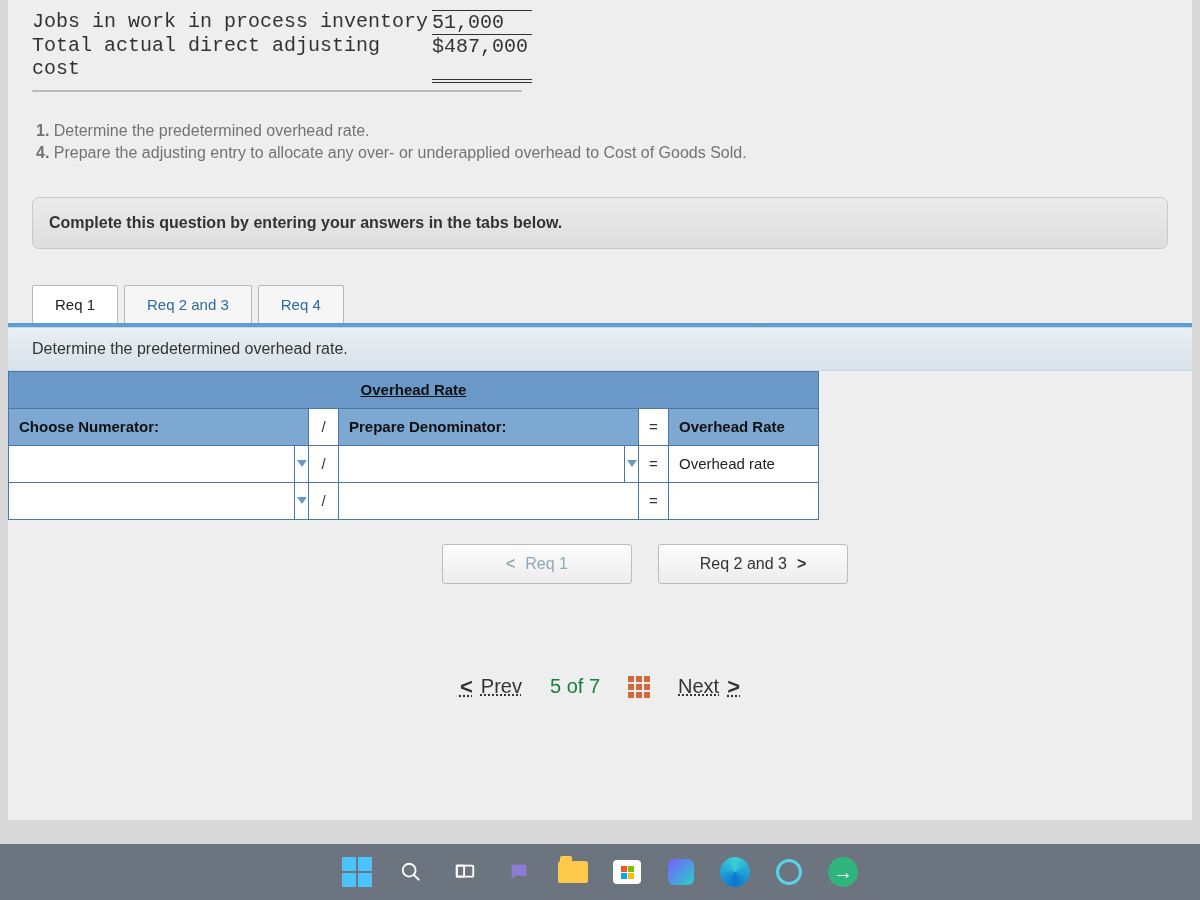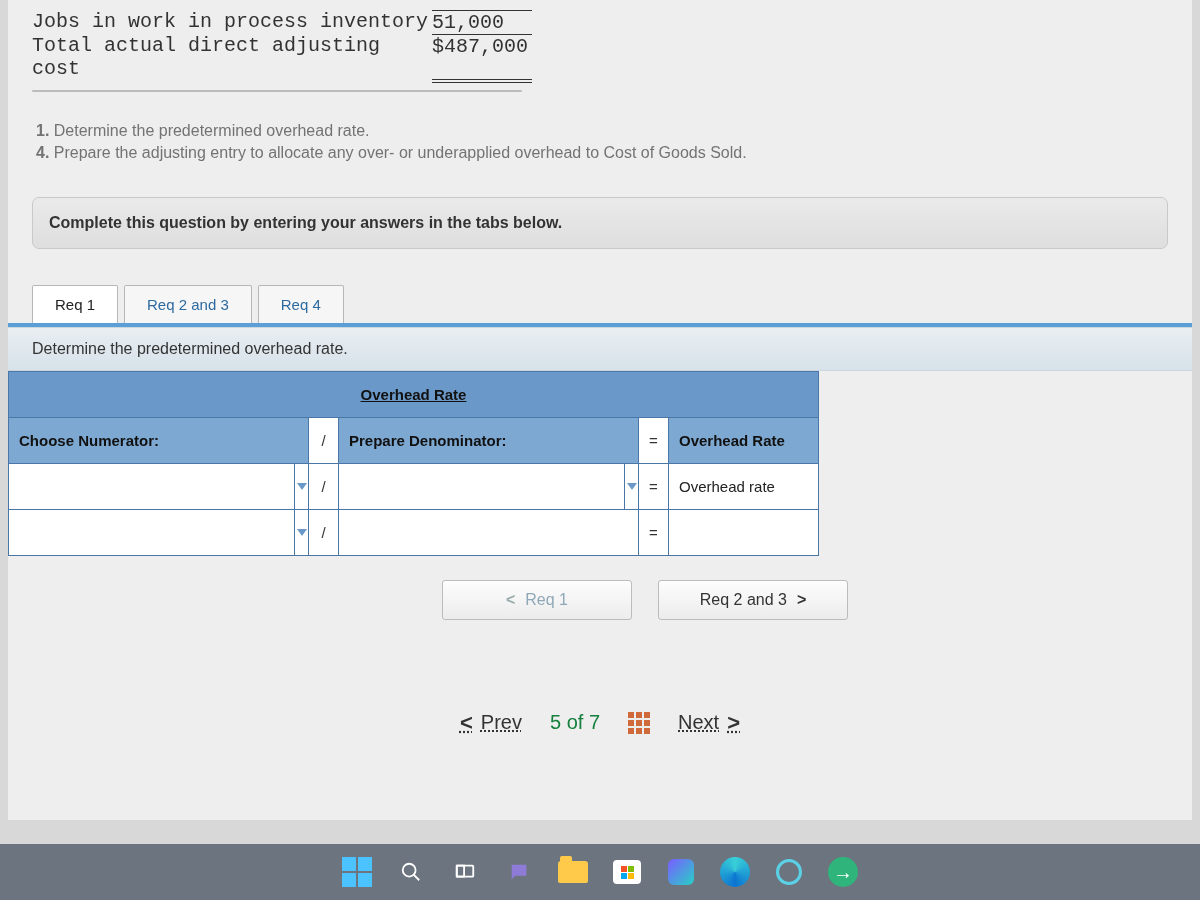--- a/index.html
+++ b/index.html
@@ -105,21 +105,21 @@
   }
   
   .rate-table {
     border-collapse: collapse;
     margin: 0;
     font-size: 15px;
   }
   .rate-table th, .rate-table td {
     border: 1px solid #4a76a8;
     padding: 0;
-    height: 46px;
+    height: 37px;
     background: #fff;
   }
   .rate-table th {
     background: #6a99c9;
     color: #111;
     font-weight: bold;
     text-align: center;
   }
   .rate-table th.spanhead {
     text-decoration: underline;

